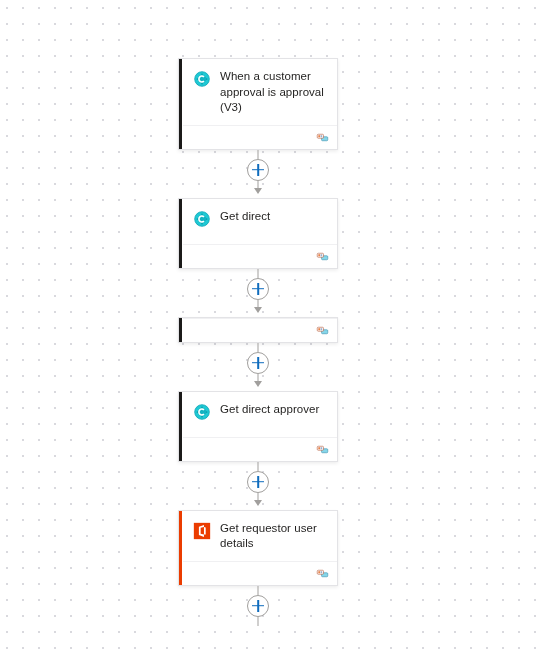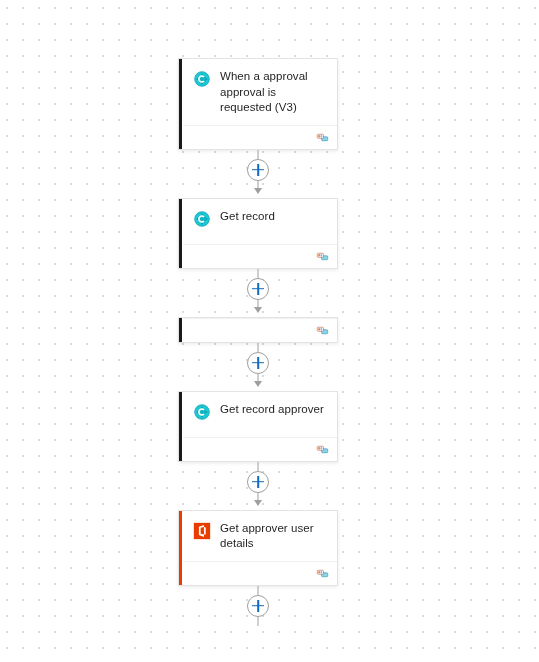--- a/index.html
+++ b/index.html
@@ -166,21 +166,21 @@
         <svg class="node-icon" viewBox="0 0 32 32">
           <circle cx="16" cy="16" r="13" fill="#1fc9d4"></circle>
           <circle cx="16" cy="16" r="13" fill="none" stroke="#0aa5b5" stroke-width="1.4"></circle>
           <path d="M16 5.5 L18 10 L14 10 Z" fill="#0a8fa0"></path>
           <path d="M16 26.5 L18 22 L14 22 Z" fill="#0a8fa0"></path>
           <path d="M5.5 16 L10 14 L10 18 Z" fill="#0a8fa0"></path>
           <path d="M26.5 16 L22 14 L22 18 Z" fill="#0a8fa0"></path>
           <circle cx="16" cy="16" r="7.4" fill="#13b3c2"></circle>
           <path d="M20.6 11.6a6.6 6.6 0 1 0 0 8.8 l-2.3-1.6a3.8 3.8 0 1 1 0-5.6 z" fill="#ffffff"></path>
         </svg>
-        <div class="node-title">When a approval approval is requested (V3)</div>
+        <div class="node-title">When a customer approval is approval (V3)</div>
       </div>
       <div class="node-divider"></div>
       <div class="node-foot">
         <svg class="foot-icon" viewBox="0 0 26 20">
           <rect x="11" y="8.5" width="12.5" height="8" rx="2" fill="#7fd4e8" stroke="#2f88a8" stroke-width="1.2"></rect>
           <rect x="2.5" y="3.5" width="12.5" height="8" rx="2" fill="#ffffff" stroke="#b05030" stroke-width="1.2"></rect>
           <rect x="4.6" y="5.4" width="3.4" height="4.2" fill="#e87a3c"></rect>
           <rect x="9" y="5.4" width="3.4" height="4.2" fill="#9aa8c4"></rect>
         </svg>
       </div>
@@ -199,21 +199,21 @@
         <svg class="node-icon" viewBox="0 0 32 32">
           <circle cx="16" cy="16" r="13" fill="#1fc9d4"></circle>
           <circle cx="16" cy="16" r="13" fill="none" stroke="#0aa5b5" stroke-width="1.4"></circle>
           <path d="M16 5.5 L18 10 L14 10 Z" fill="#0a8fa0"></path>
           <path d="M16 26.5 L18 22 L14 22 Z" fill="#0a8fa0"></path>
           <path d="M5.5 16 L10 14 L10 18 Z" fill="#0a8fa0"></path>
           <path d="M26.5 16 L22 14 L22 18 Z" fill="#0a8fa0"></path>
           <circle cx="16" cy="16" r="7.4" fill="#13b3c2"></circle>
           <path d="M20.6 11.6a6.6 6.6 0 1 0 0 8.8 l-2.3-1.6a3.8 3.8 0 1 1 0-5.6 z" fill="#ffffff"></path>
         </svg>
-        <div class="node-title">Get record</div>
+        <div class="node-title">Get direct</div>
       </div>
       <div class="node-divider"></div>
       <div class="node-foot">
         <svg class="foot-icon" viewBox="0 0 26 20">
           <rect x="11" y="8.5" width="12.5" height="8" rx="2" fill="#7fd4e8" stroke="#2f88a8" stroke-width="1.2"></rect>
           <rect x="2.5" y="3.5" width="12.5" height="8" rx="2" fill="#ffffff" stroke="#b05030" stroke-width="1.2"></rect>
           <rect x="4.6" y="5.4" width="3.4" height="4.2" fill="#e87a3c"></rect>
           <rect x="9" y="5.4" width="3.4" height="4.2" fill="#9aa8c4"></rect>
         </svg>
       </div>
@@ -252,21 +252,21 @@
         <svg class="node-icon" viewBox="0 0 32 32">
           <circle cx="16" cy="16" r="13" fill="#1fc9d4"></circle>
           <circle cx="16" cy="16" r="13" fill="none" stroke="#0aa5b5" stroke-width="1.4"></circle>
           <path d="M16 5.5 L18 10 L14 10 Z" fill="#0a8fa0"></path>
           <path d="M16 26.5 L18 22 L14 22 Z" fill="#0a8fa0"></path>
           <path d="M5.5 16 L10 14 L10 18 Z" fill="#0a8fa0"></path>
           <path d="M26.5 16 L22 14 L22 18 Z" fill="#0a8fa0"></path>
           <circle cx="16" cy="16" r="7.4" fill="#13b3c2"></circle>
           <path d="M20.6 11.6a6.6 6.6 0 1 0 0 8.8 l-2.3-1.6a3.8 3.8 0 1 1 0-5.6 z" fill="#ffffff"></path>
         </svg>
-        <div class="node-title">Get record approver</div>
+        <div class="node-title">Get direct approver</div>
       </div>
       <div class="node-divider"></div>
       <div class="node-foot">
         <svg class="foot-icon" viewBox="0 0 26 20">
           <rect x="11" y="8.5" width="12.5" height="8" rx="2" fill="#7fd4e8" stroke="#2f88a8" stroke-width="1.2"></rect>
           <rect x="2.5" y="3.5" width="12.5" height="8" rx="2" fill="#ffffff" stroke="#b05030" stroke-width="1.2"></rect>
           <rect x="4.6" y="5.4" width="3.4" height="4.2" fill="#e87a3c"></rect>
           <rect x="9" y="5.4" width="3.4" height="4.2" fill="#9aa8c4"></rect>
         </svg>
       </div>
@@ -280,21 +280,21 @@
     </div>
 
     <div class="node-card">
       <div class="node-accent orange"></div>
       <div class="node-head">
         <svg class="node-icon" viewBox="0 0 32 32">
           <rect x="1.5" y="1.5" width="29" height="29" fill="#eb3c00"></rect>
           <path d="M19.5 5.2 L10.5 8.3 L10.5 23.3 L19.5 26.8 L19.5 22.2 L13.6 21.0 L13.6 10.4 L19.5 8.7 Z" fill="#ffffff"></path>
           <path d="M19.5 8.7 L22.6 9.8 L22.6 22.0 L19.5 22.2 Z" fill="#ffffff"></path>
         </svg>
-        <div class="node-title">Get approver user details</div>
+        <div class="node-title">Get requestor user details</div>
       </div>
       <div class="node-divider"></div>
       <div class="node-foot">
         <svg class="foot-icon" viewBox="0 0 26 20">
           <rect x="11" y="8.5" width="12.5" height="8" rx="2" fill="#7fd4e8" stroke="#2f88a8" stroke-width="1.2"></rect>
           <rect x="2.5" y="3.5" width="12.5" height="8" rx="2" fill="#ffffff" stroke="#b05030" stroke-width="1.2"></rect>
           <rect x="4.6" y="5.4" width="3.4" height="4.2" fill="#e87a3c"></rect>
           <rect x="9" y="5.4" width="3.4" height="4.2" fill="#9aa8c4"></rect>
         </svg>
       </div>

